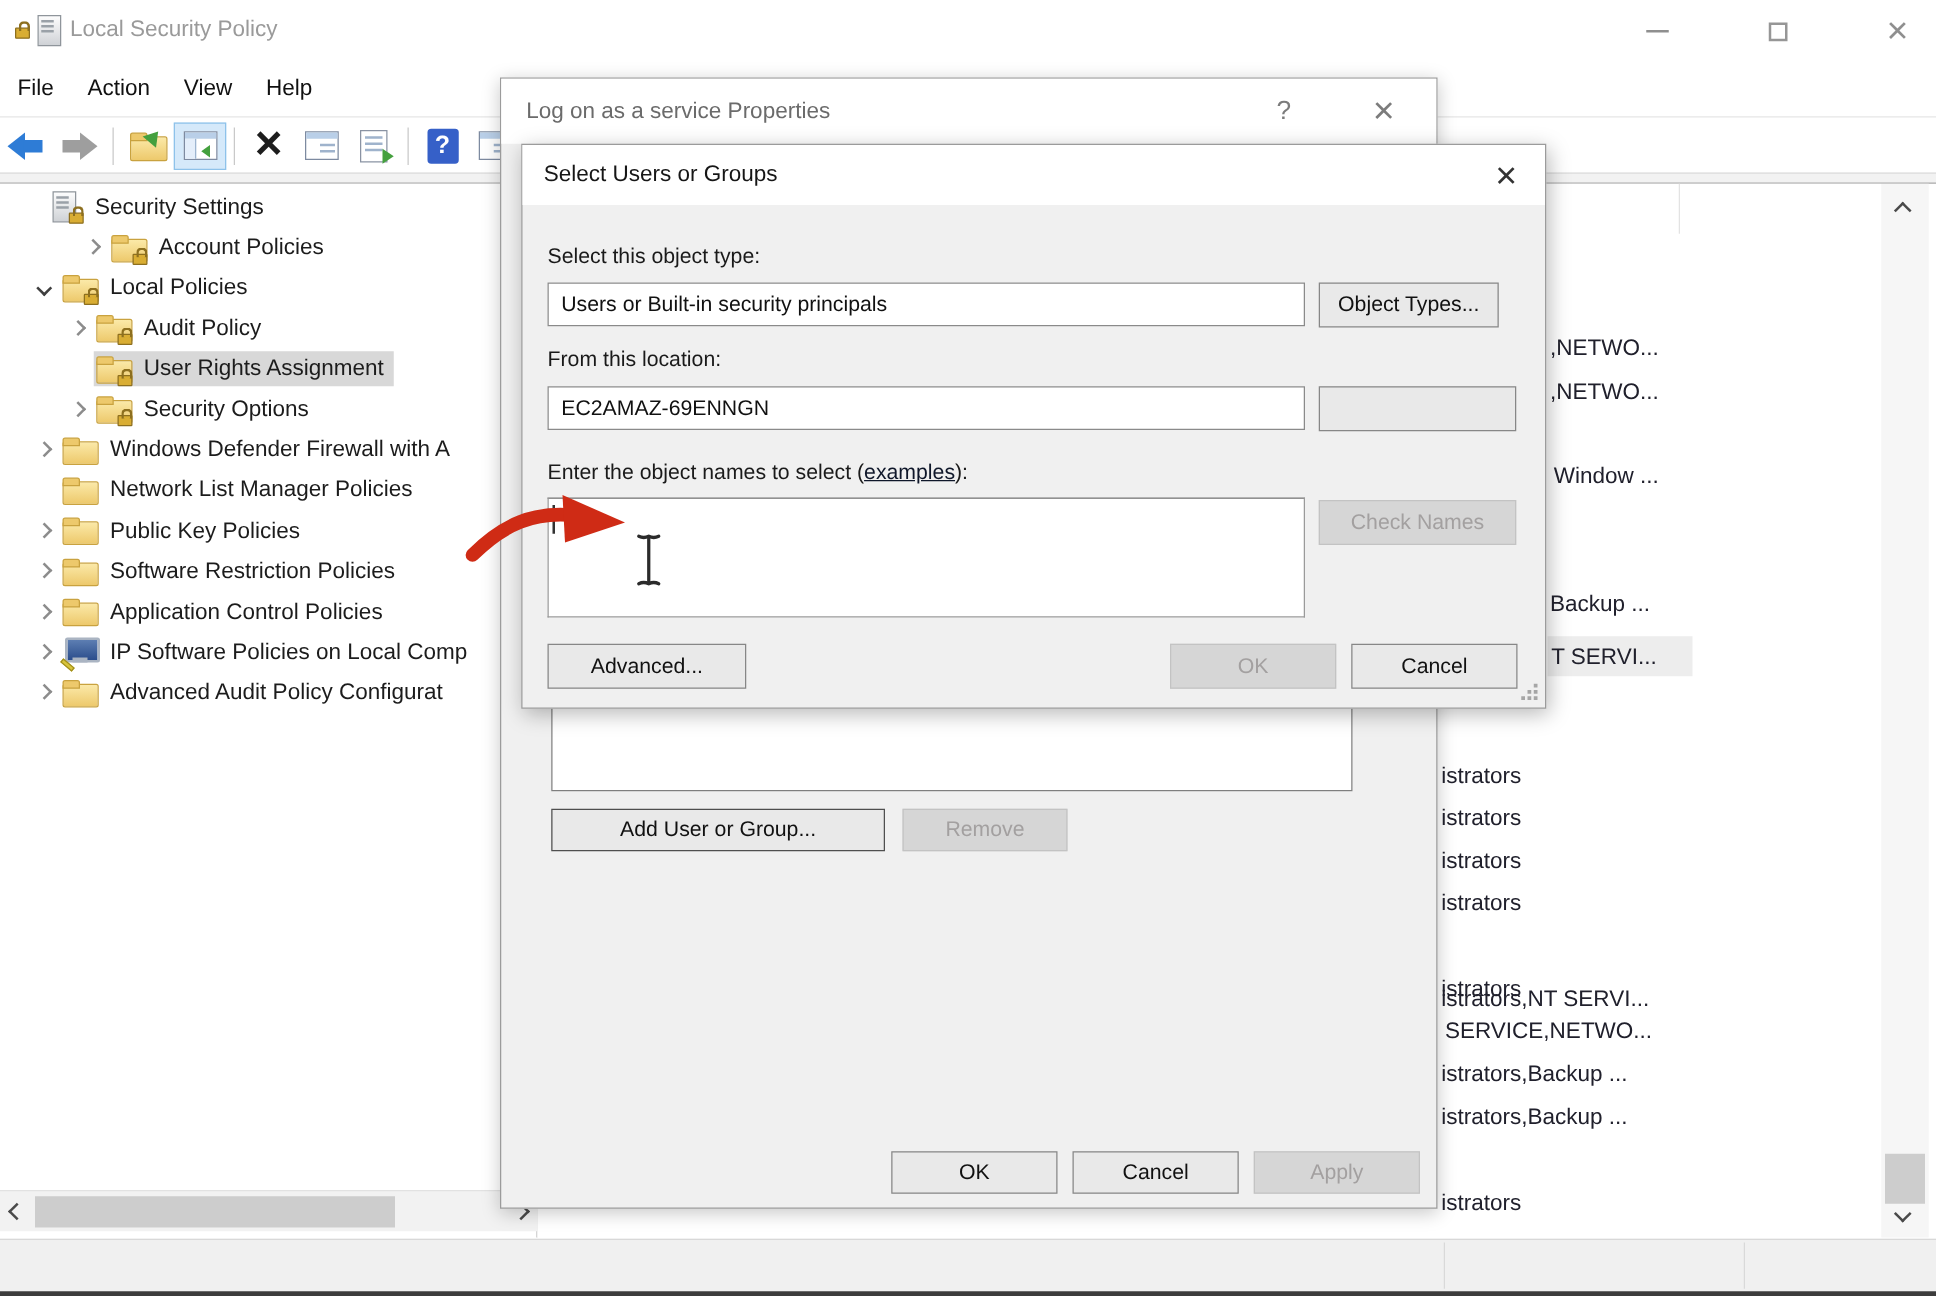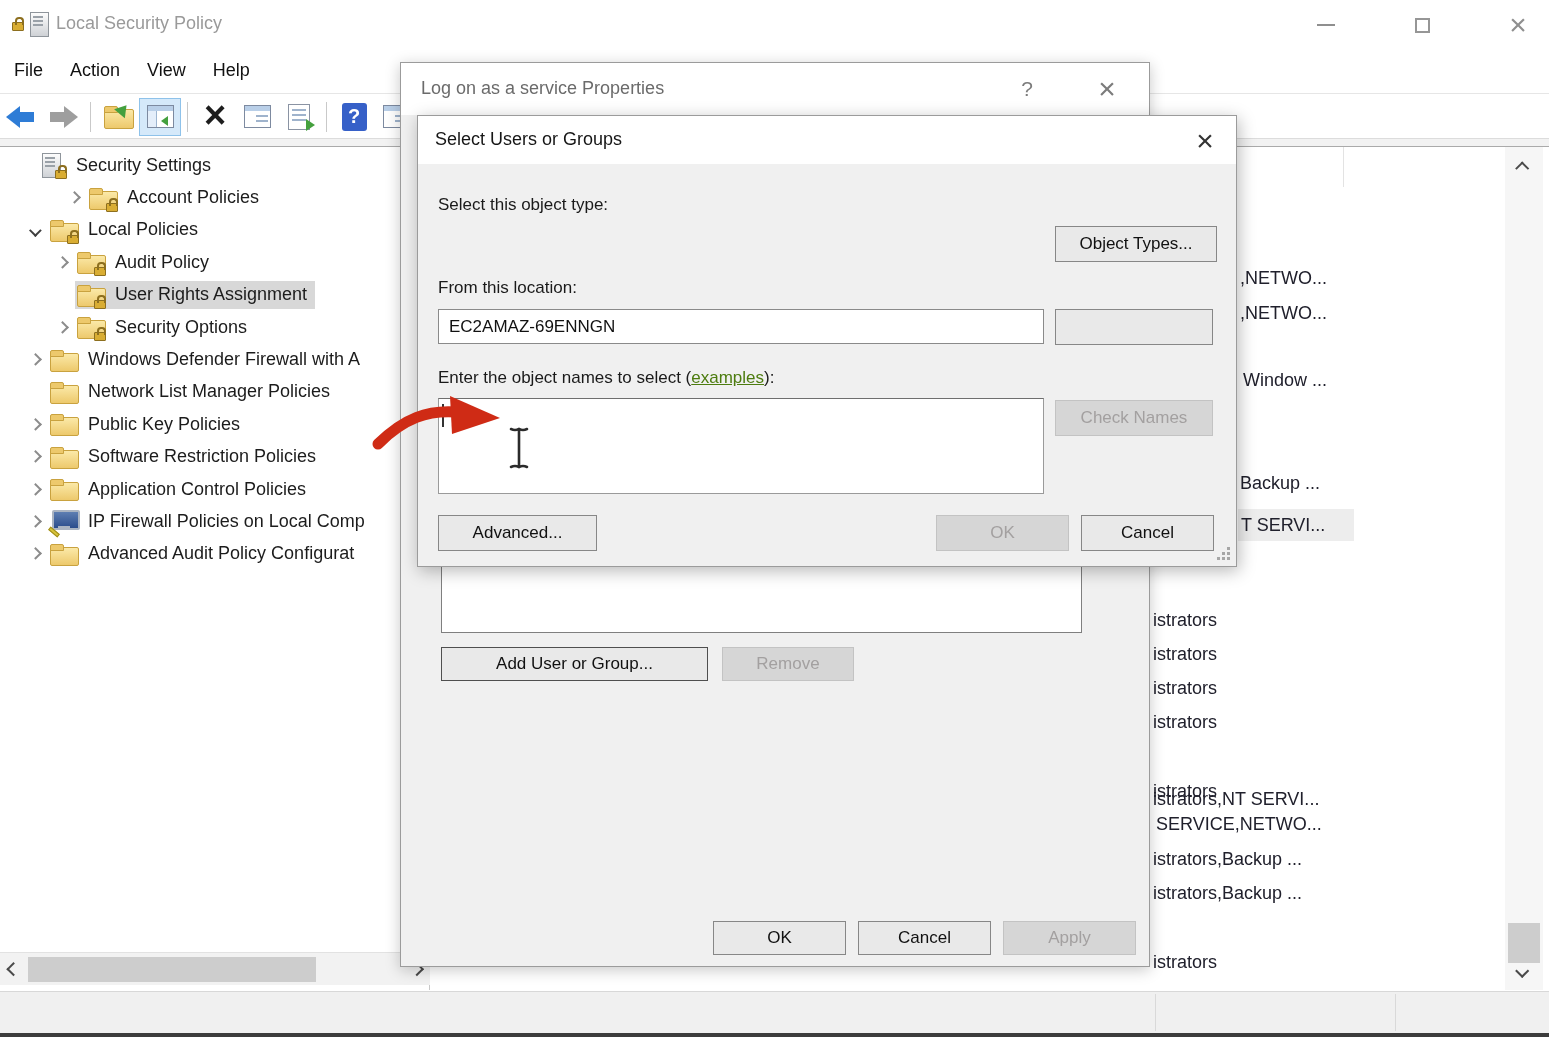--- a/index.html
+++ b/index.html
@@ -133,21 +133,21 @@
   #props-listbox { position:absolute; left:40px; top:498px; width:641px; height:72px; background:#fff; border:1px solid #7f7f7f; }
 
   #select-dialog { left:417px; top:115px; width:820px; height:452px; z-index:6; box-shadow:2px 4px 16px rgba(0,0,0,.28); }
   #select-title { position:absolute; left:0; top:0; right:0; height:48px; background:#fff; }
   #select-title .t { position:absolute; left:17px; top:13px; font-size:18px; color:#161616; }
   #select-close { position:absolute; left:765px; top:6px; width:44px; height:38px; display:flex;
     align-items:center; justify-content:center; font-size:30px; color:#333; line-height:1; }
   #names-box { position:absolute; left:20px; top:282px; width:606px; height:96px; background:#fff;
     border:1px solid #9a9a9a; border-top-color:#6e6e6e; }
   #caret { position:absolute; left:4px; top:6px; width:2px; height:23px; background:#333; }
-  .link { color:#4d7c0f; text-decoration:underline; }
+  .link { color:#0f172a; text-decoration:underline; }
   .grip { position:absolute; right:5px; bottom:5px; width:14px; height:14px; }
   .grip::before { content:''; position:absolute; right:1px; bottom:1px; width:3px; height:3px; background:#a6a6a6;
     box-shadow:-5px 0 0 #a6a6a6, -10px 0 0 #a6a6a6, 0 -5px 0 #a6a6a6, -5px -5px 0 #a6a6a6, 0 -10px 0 #a6a6a6; }
 
   #arrow-annotation { position:absolute; left:370px; top:392px; z-index:20; pointer-events:none; }
   #ibeam-cursor { position:absolute; left:506px; top:426px; z-index:20; pointer-events:none; }
 </style>
 </head>
 <body>
 
@@ -332,21 +332,21 @@
         </span>
       </div>
       <div class="tree-row" style="padding-left: 22px;">
         <span class="expander">
           <span class="chev collapsed"></span>
         </span>
         <span class="hl">
           <span class="ticon computer">
             <span class="key"></span>
           </span>
-          <span class="tlabel">IP Firewall Policies on Local Comp</span>
+          <span class="tlabel">IP Software Policies on Local Comp</span>
         </span>
       </div>
       <div class="tree-row" style="padding-left: 22px;">
         <span class="expander">
           <span class="chev collapsed"></span>
         </span>
         <span class="hl">
           <span class="ticon folder"></span>
           <span class="tlabel">Advanced Audit Policy Configurat</span>
         </span>
@@ -406,21 +406,22 @@
   <button class="btn disabled" style="left:602px; top:858px; width:133px; height:34px;">Apply</button>
 </div>
 
 <div class="dialog" id="select-dialog">
   <div id="select-title">
     <span class="t">Select Users or Groups</span>
   </div>
   <span id="select-close">×</span>
 
   <span class="lbl" style="left:20px; top:79px;">Select this object type:</span>
-  <button class="btn" style="left:637px; top:110px; width:162px; height:36px;">Object Types...</button>
+  <div class="field" style="left:20px; top:110px; width:606px; height:35px;">Users or Built-in security principals</div>
+  <button class="btn" style="left:637px; top:110px; width:144px; height:36px;">Object Types...</button>
 
   <span class="lbl" style="left:20px; top:162px;">From this location:</span>
   <div class="field" style="left:20px; top:193px; width:606px; height:35px;">EC2AMAZ-69ENNGN</div>
   <button class="btn" style="left:637px; top:193px; width:158px; height:36px;">
       <span></span>
     </button>
 
   <span class="lbl" style="left:20px; top:252px;"><span>Enter the object names to select (</span><span class="link">examples</span><span>):</span></span>
 
   <div id="names-box"></div>

